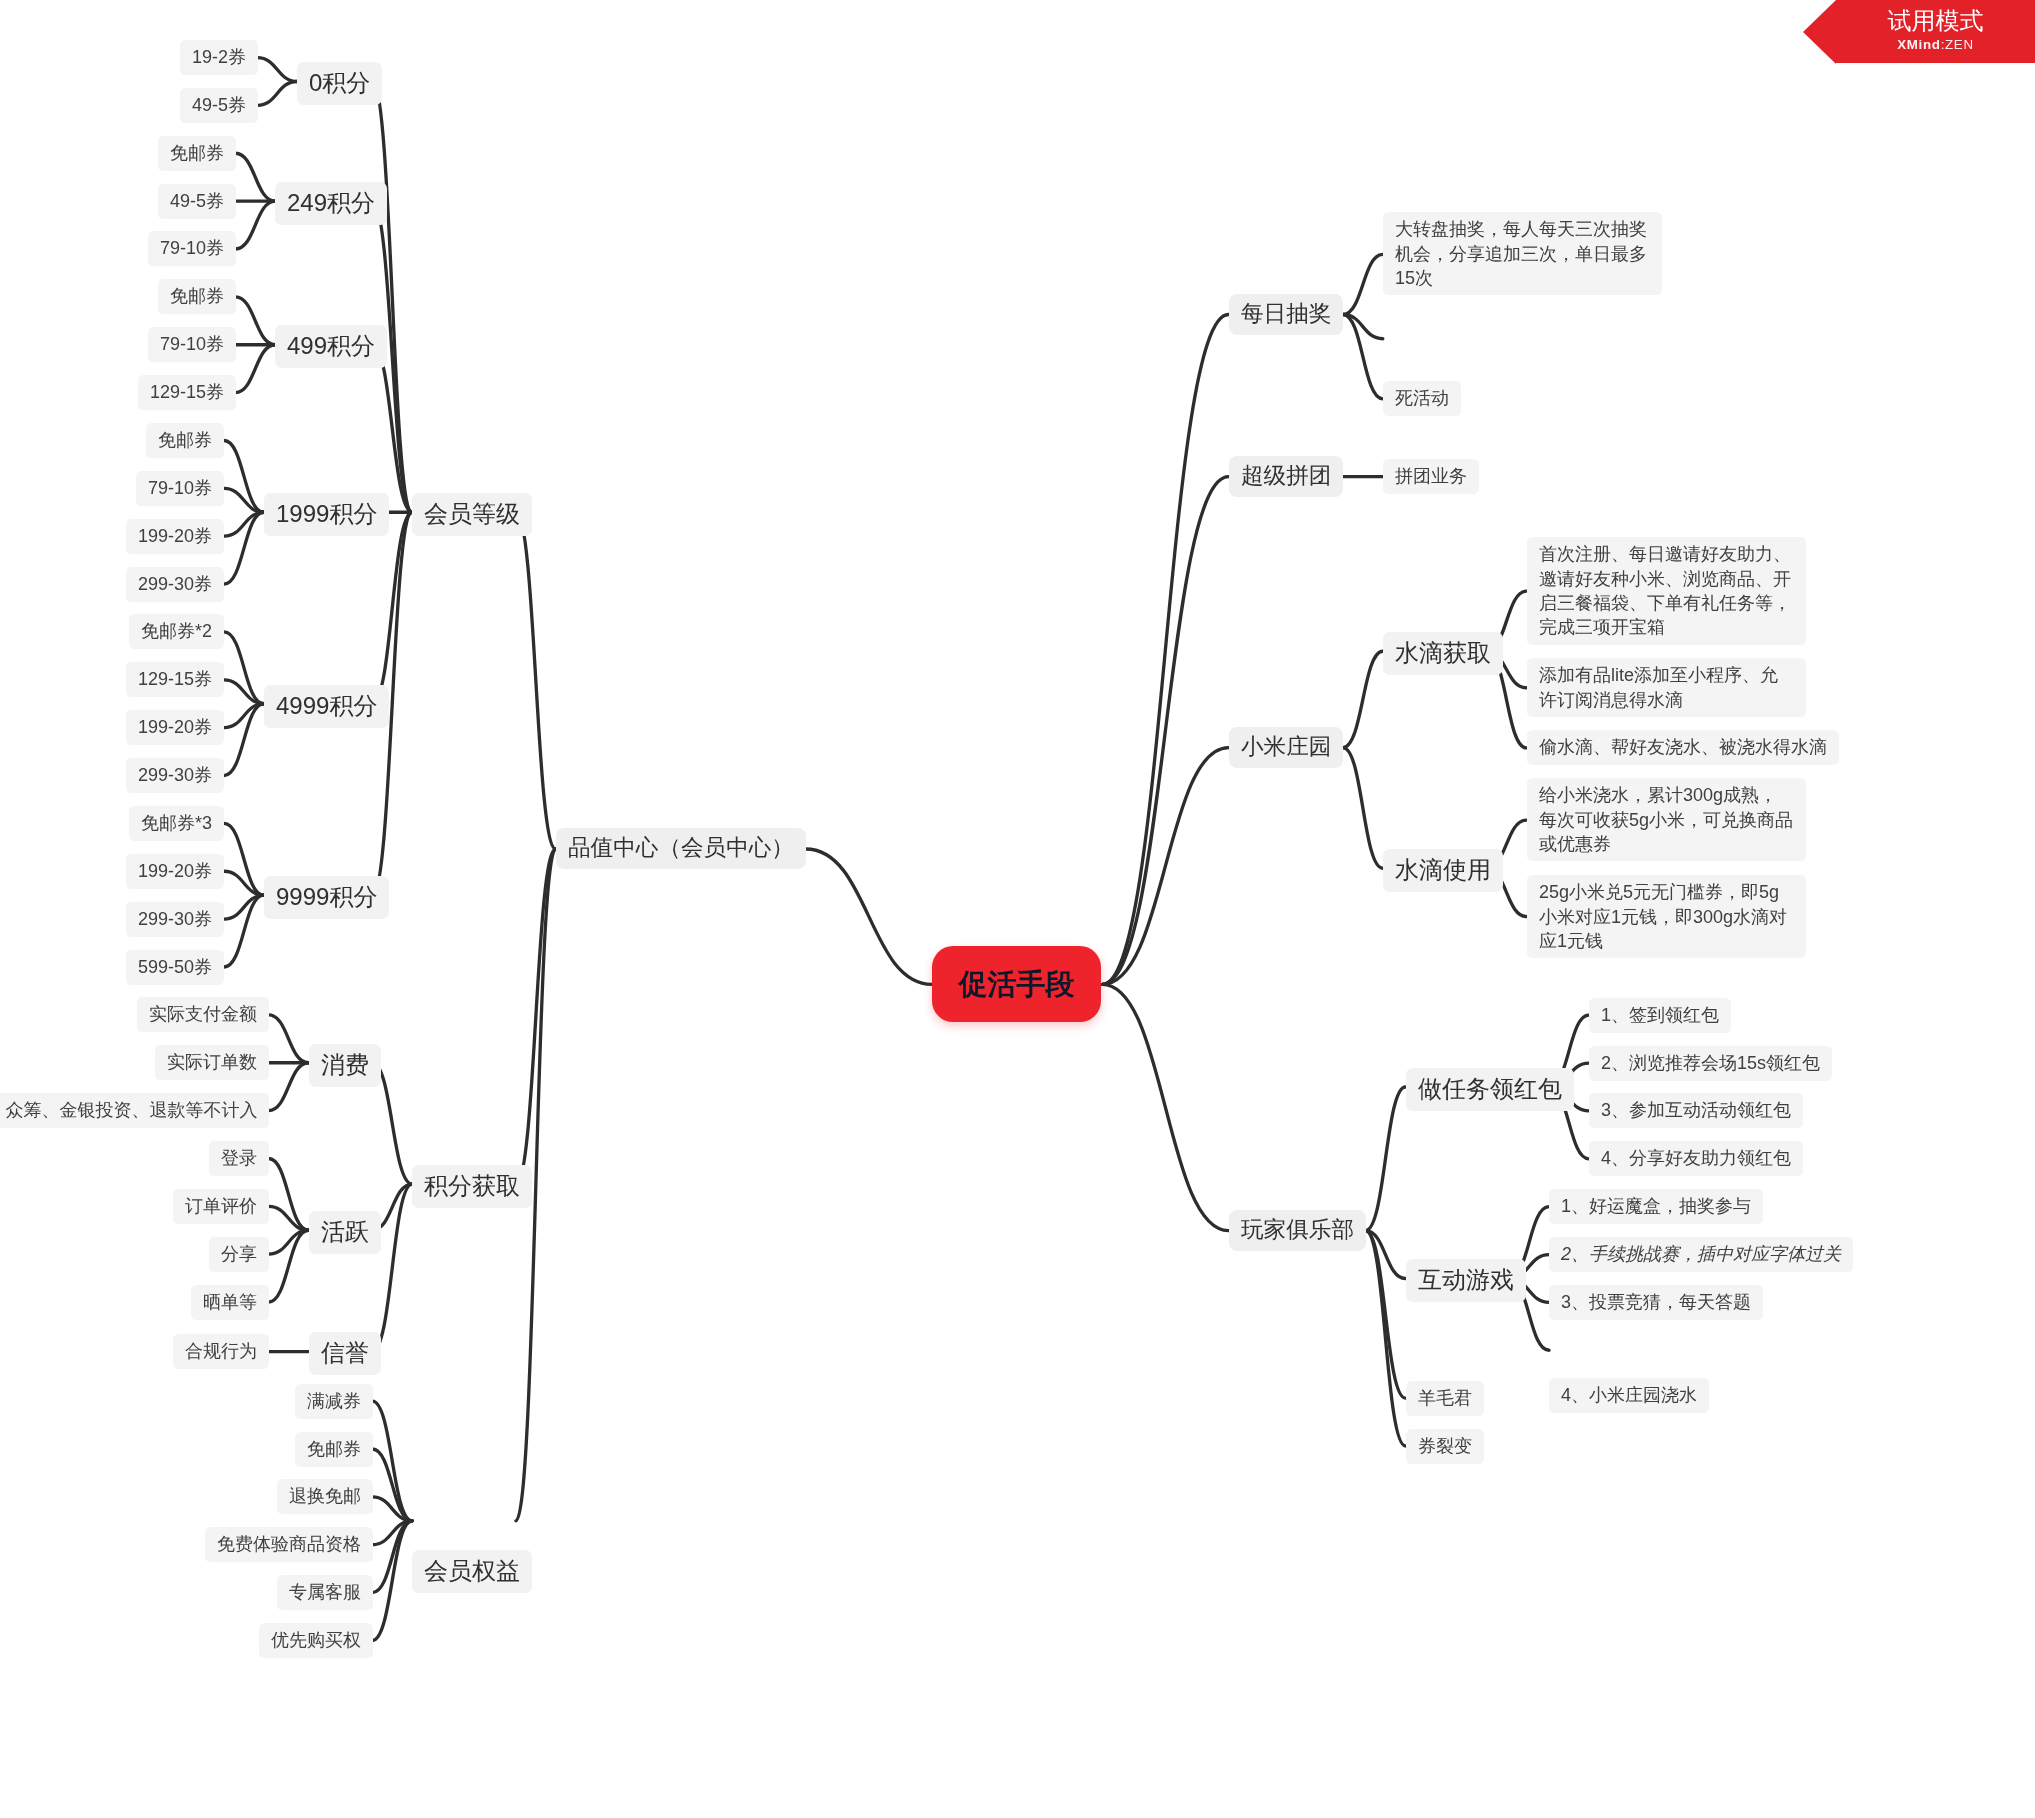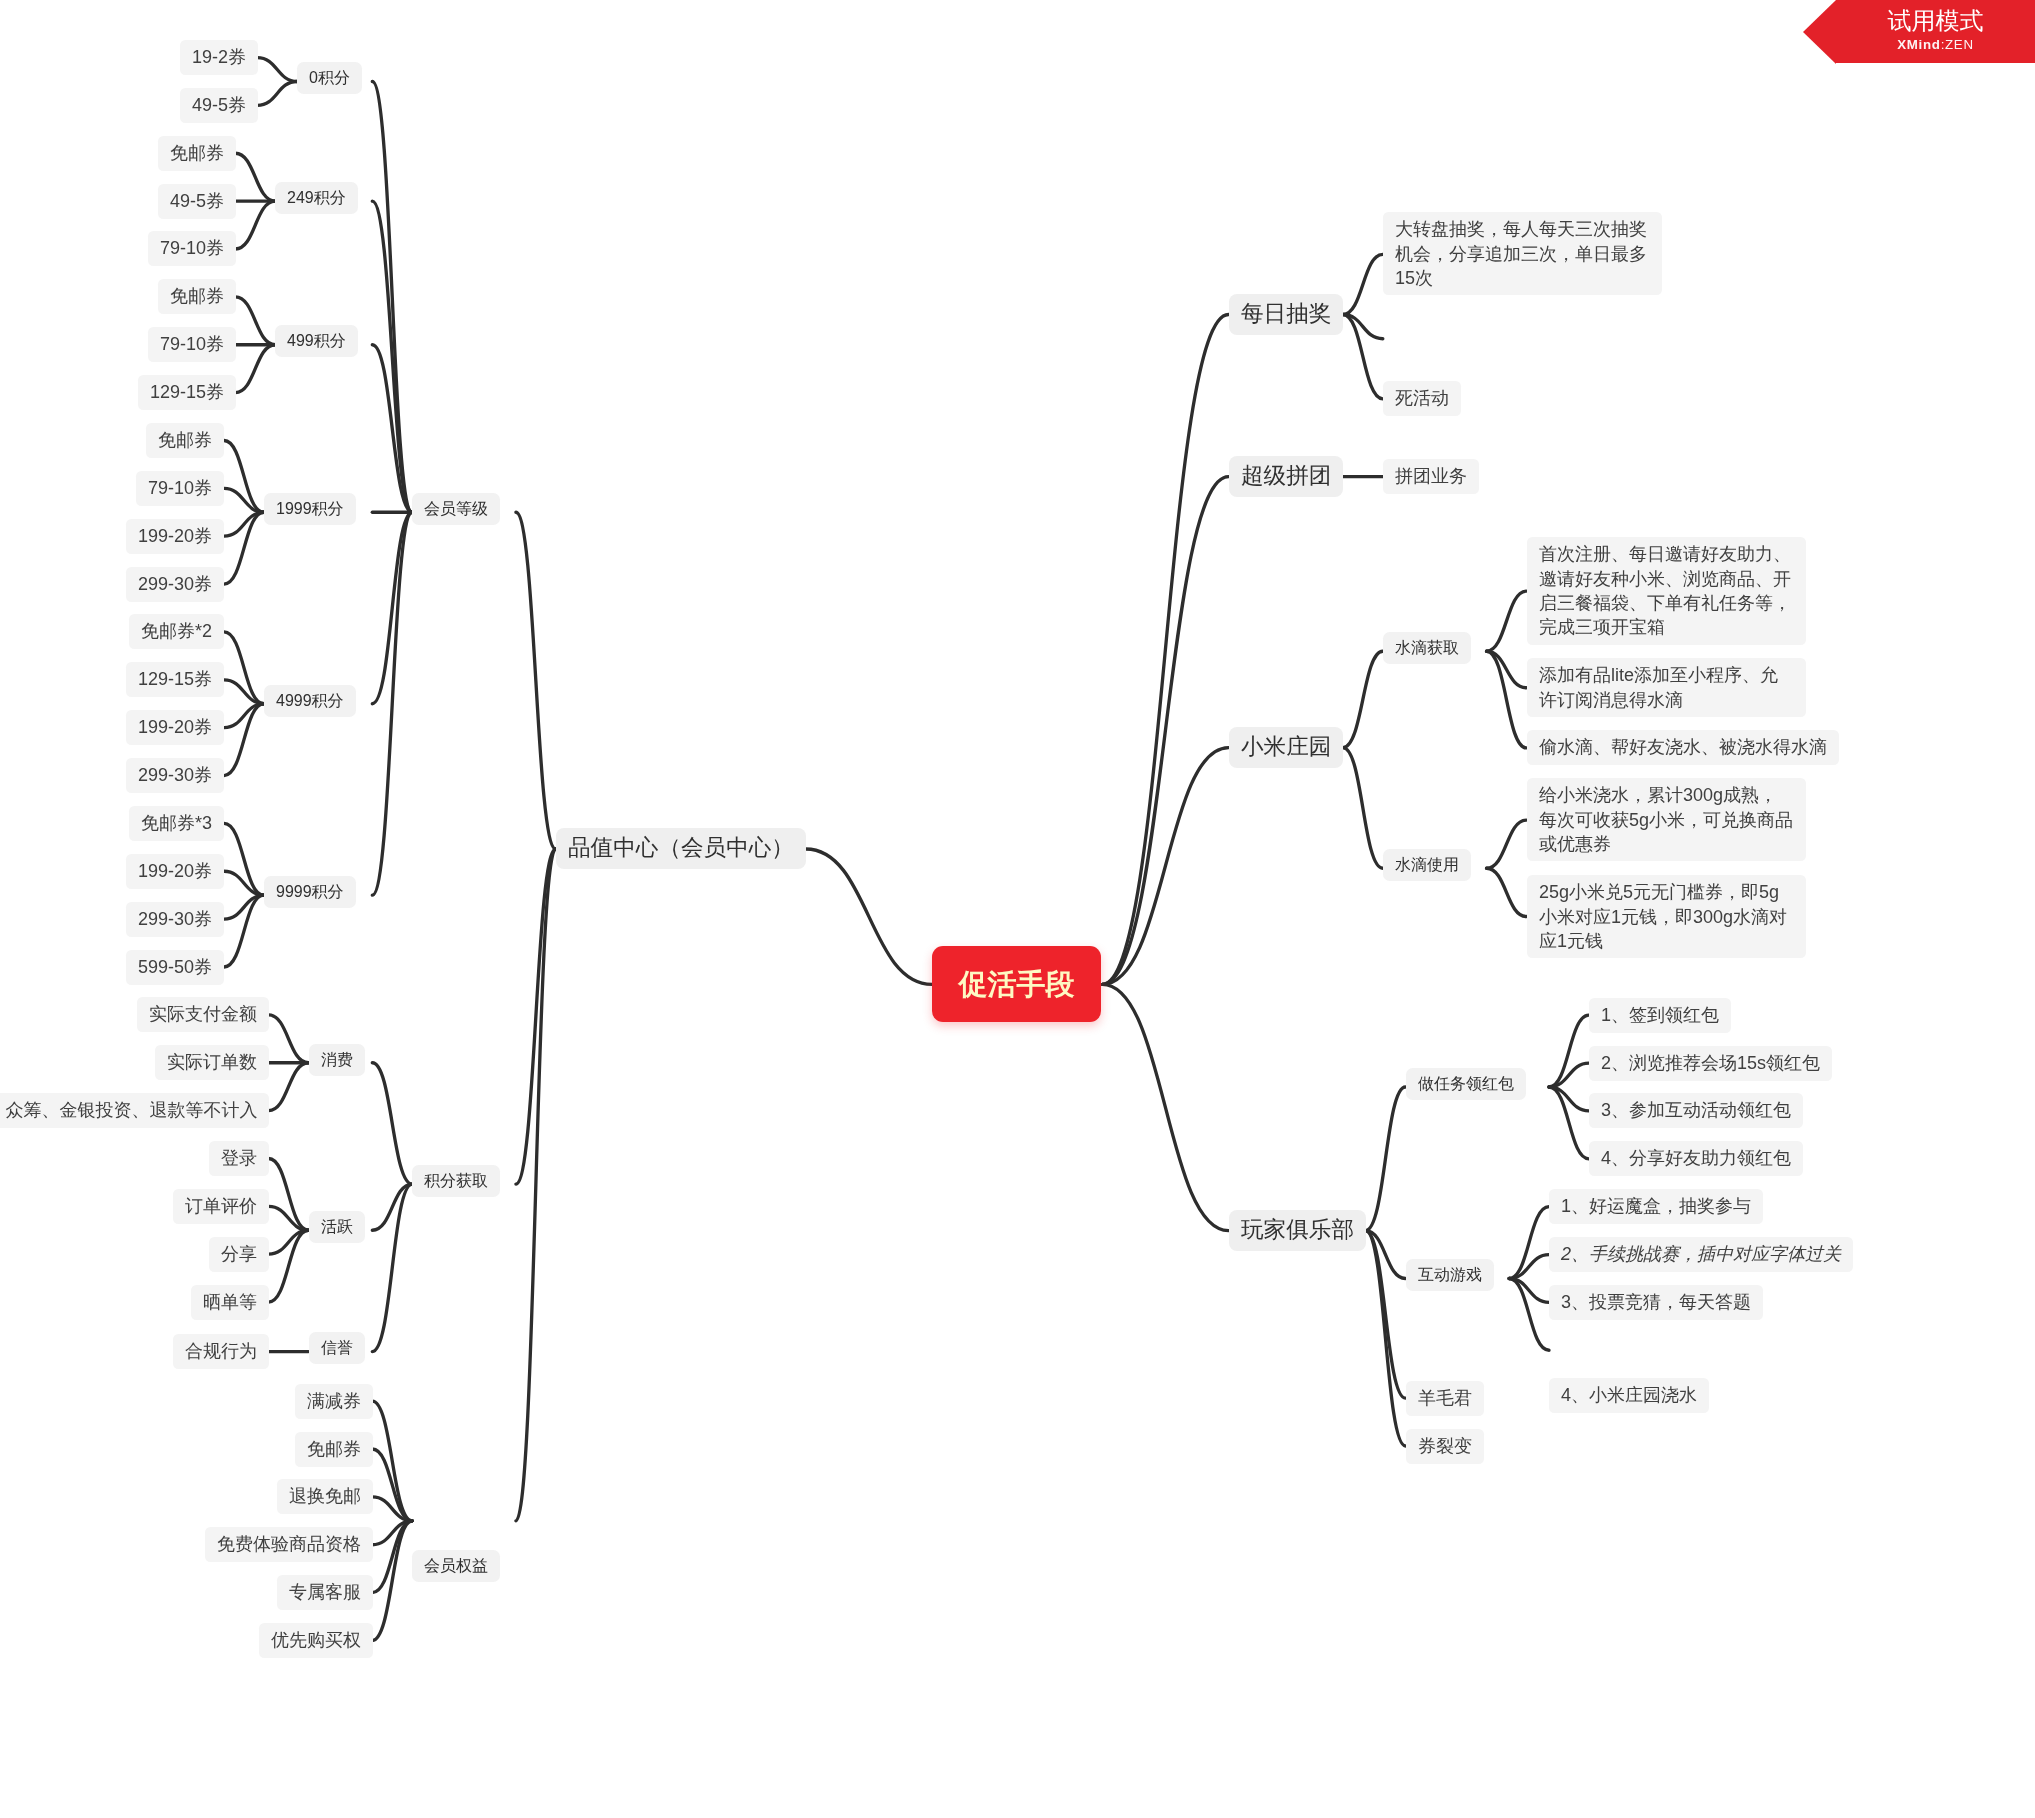--- a/index.html
+++ b/index.html
@@ -18,37 +18,37 @@
     display: flex;
     align-items: center;
     justify-content: center;
     text-align: center;
     line-height: 1.35;
     padding: 5.3px 12px;
     white-space: nowrap;
   }
   .root {
     background: #ee232b;
-    color: #fef9c3;
-    border-radius: 11px;
+    color: #0f172a;
+    border-radius: 21px;
     box-shadow: 0 4px 9.3px rgba(238,35,43,.25);
     font-size: 29px;
     font-weight: 600;
     padding: 18.6px 26.6px;
   }
   .main {
     background: #efefef;
     border-radius: 8px;
     font-size: 22.6px;
     font-weight: 500;
   }
   .mid {
     background: #f2f2f2;
     border-radius: 6.6px;
-    font-size: 16px;
+    font-size: 24px;
   }
   .leaf {
     background: #f4f4f4;
     border-radius: 5.3px;
     font-size: 18px;
     color: #404040;
   }
   .leafwrap { white-space: normal; width: 279px; text-align: left; }
 
   .ribbon { position: absolute; top: 0; right: 0; z-index: 5; }

